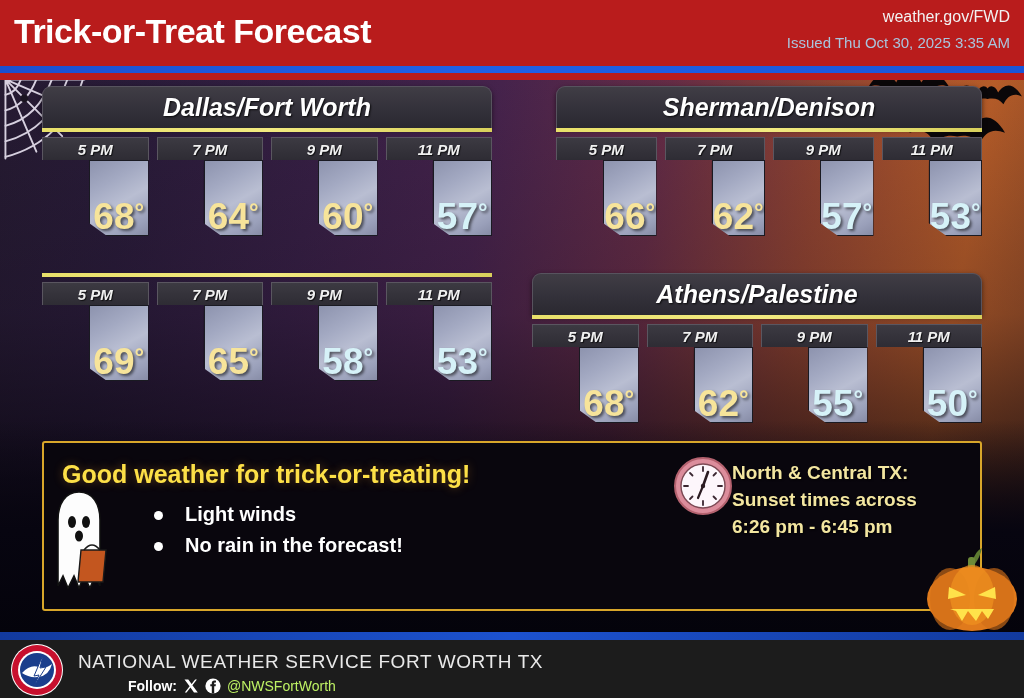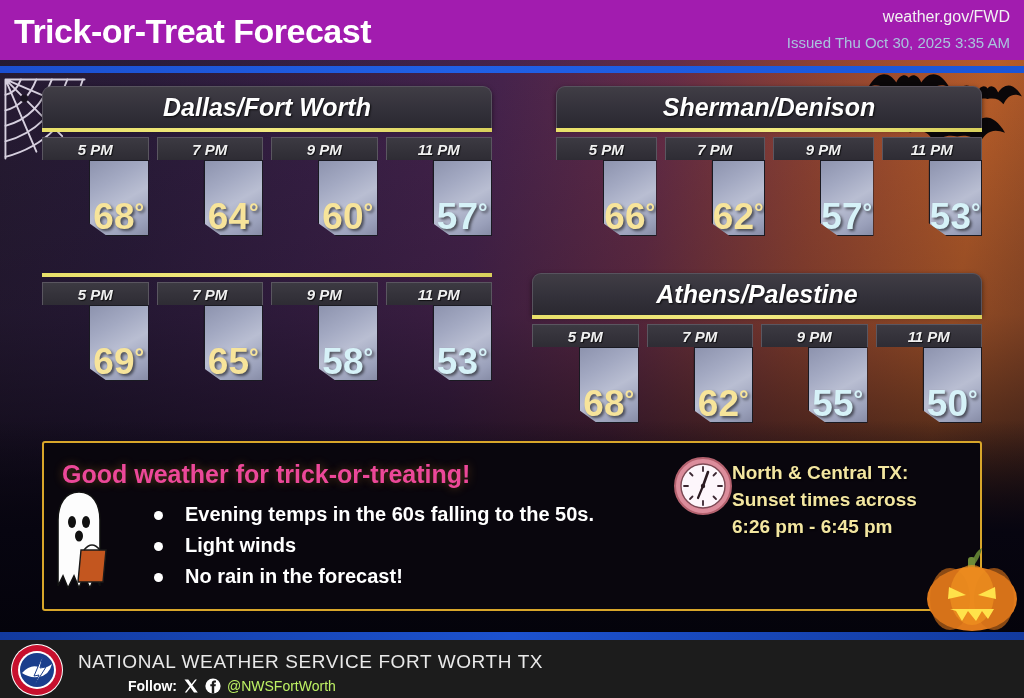--- a/index.html
+++ b/index.html
@@ -30,22 +30,22 @@
     z-index:0;
   }
   .bg-bottomfill{
     position:absolute; left:0; top:420px; width:1024px; height:278px;
     background:linear-gradient(to bottom, rgba(5,4,12,0.0) 0%, #070510 40%, #020208 100%);
     z-index:1;
   }
 
   
   .header {
-    position:absolute; left:0; top:0; width:1024px; height:60px;
-    background:#a21caf; z-index:5;
+    position:absolute; left:0; top:0; width:1024px; height:80px;
+    background:#b91c1c; z-index:5;
   }
   .header-title {
     position:absolute; left:14px; top:12px;
     font-size:34px; font-weight:bold; color:#ffffff;
     letter-spacing:-0.5px; white-space:nowrap;
   }
   .header-url {
     position:absolute; right:14px; top:8px;
     font-size:16px; color:#f2f2f2; text-align:right; white-space:nowrap;
   }
@@ -109,21 +109,21 @@
   .warm { color:#f7e49a; }
   .cool { color:#d6f2f8; }
 
   
   .infobox {
     position:absolute; left:42px; top:441px; width:940px; height:170px;
     background:#09060d; border:2px solid #d8a62a; border-radius:3px; z-index:8;
   }
   .info-head {
     position:absolute; left:18px; top:17px;
-    font-size:25px; font-weight:bold; color:#ec4899;
+    font-size:25px; font-weight:bold; color:#fde047;
     text-shadow:0 0 10px rgba(245,162,42,.35); white-space:nowrap;
   }
   .bullets { position:absolute; left:110px; top:60px; }
   .bullet-row { display:flex; align-items:flex-start; margin-bottom:8px; }
   .bullet-dot {
     width:9px; height:9px; border-radius:50%; background:#ffffff;
     margin-right:22px; margin-top:8px; flex-shrink:0;
   }
   .bullet-text { font-size:20px; font-weight:bold; color:#ffffff; white-space:nowrap; }
   .sunset {
@@ -344,24 +344,20 @@
       <div class="tile-temp">
           <span class="cool"><b>50</b><i class="deg" style="font-style:normal">°</i></span>
         </div>
     </div>
   </div>
 </div>
 
 <div class="infobox">
   <div class="info-head">Good weather for trick-or-treating!</div>
   <div class="bullets">
-    <div class="bullet-row">
-      <div class="bullet-dot"></div>
-      <div class="bullet-text">Evening temps in the 60s falling to the 50s.</div>
-    </div>
     <div class="bullet-row">
       <div class="bullet-dot"></div>
       <div class="bullet-text">Light winds</div>
     </div>
     <div class="bullet-row">
       <div class="bullet-dot"></div>
       <div class="bullet-text">No rain in the forecast!</div>
     </div>
   </div>
 </div>

